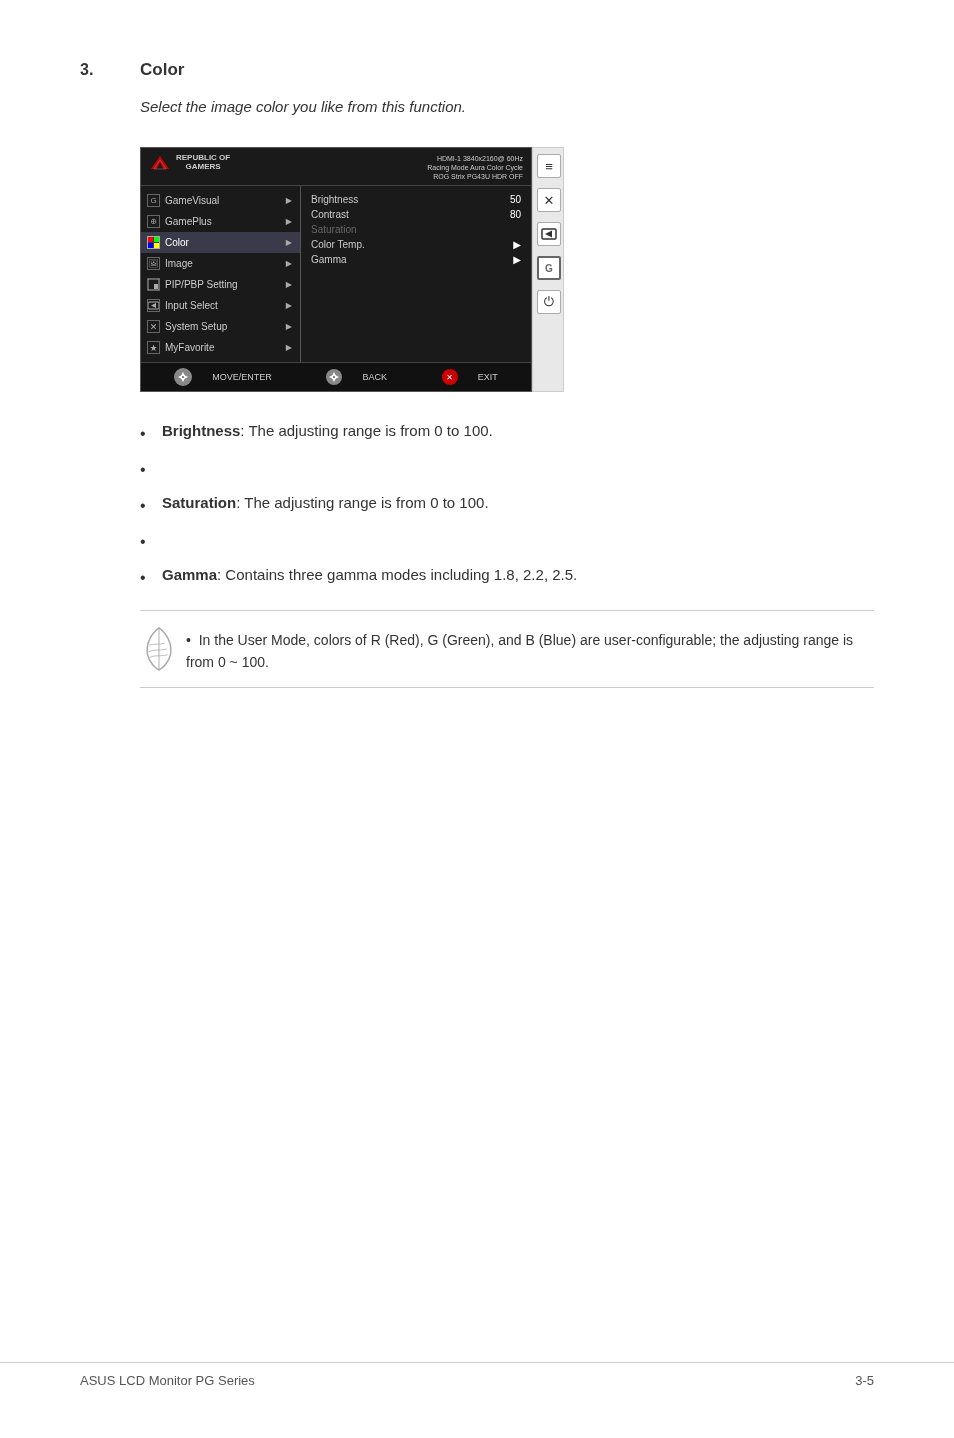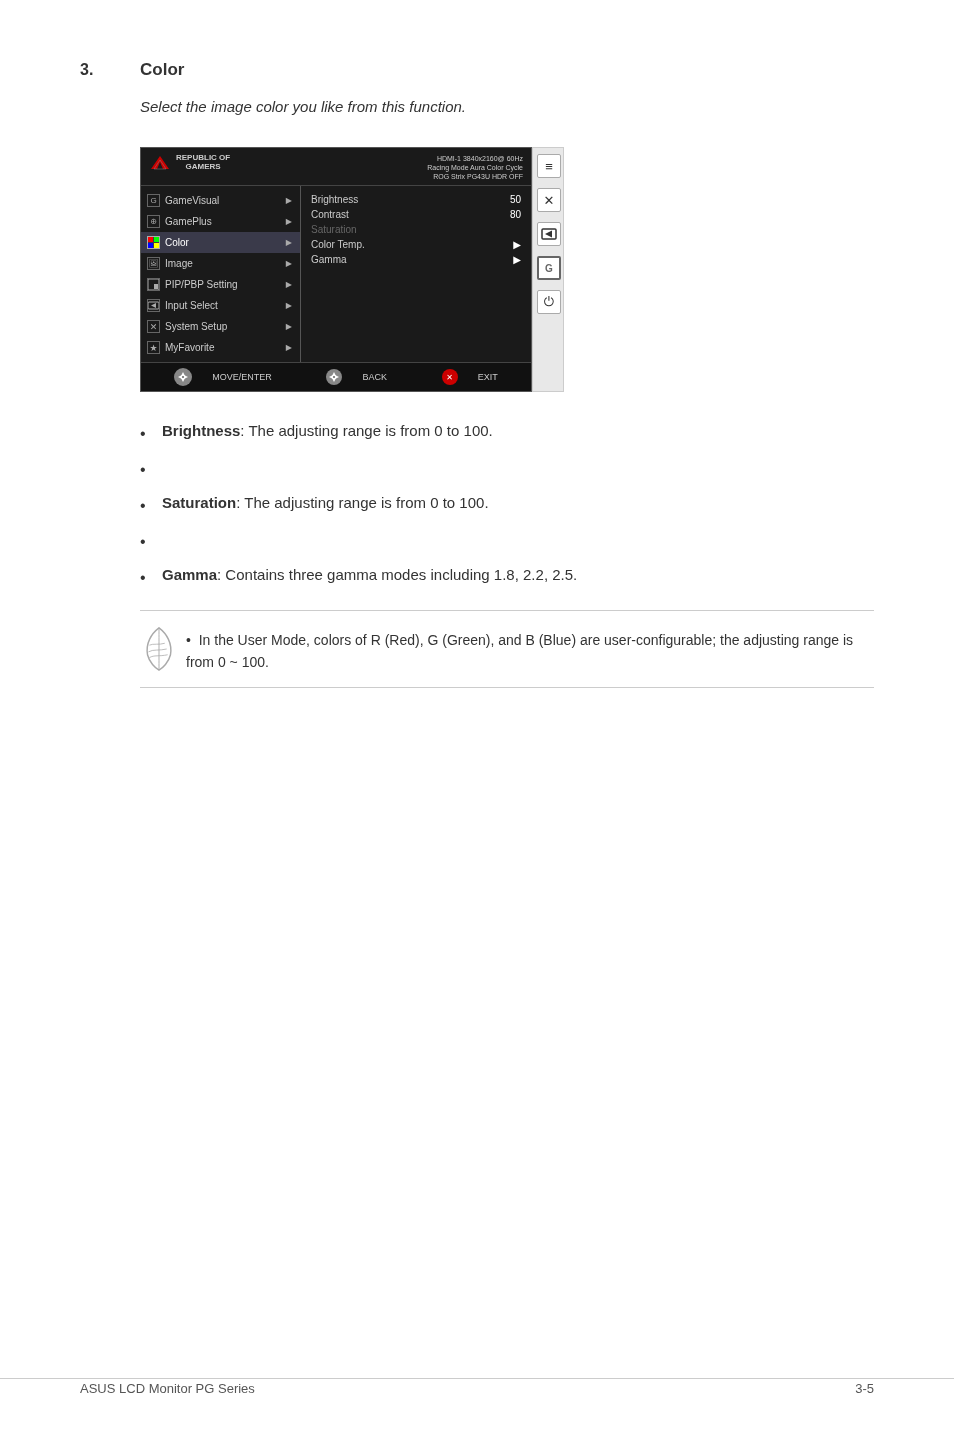--- a/index.html
+++ b/index.html
@@ -233,21 +233,21 @@
       color: #333;
     }
     
     .page-footer {
       position: fixed;
       bottom: 40px;
       left: 0;
       width: 954px;
       display: flex;
       justify-content: space-between;
-      padding: 2px 80px;
+      padding: 10px 80px;
       border-top: 1px solid #ccc;
       font-size: 13px;
       color: #555;
     }
     
     .leaf-svg {
       width: 36px;
       height: 46px;
     }
   </style>

